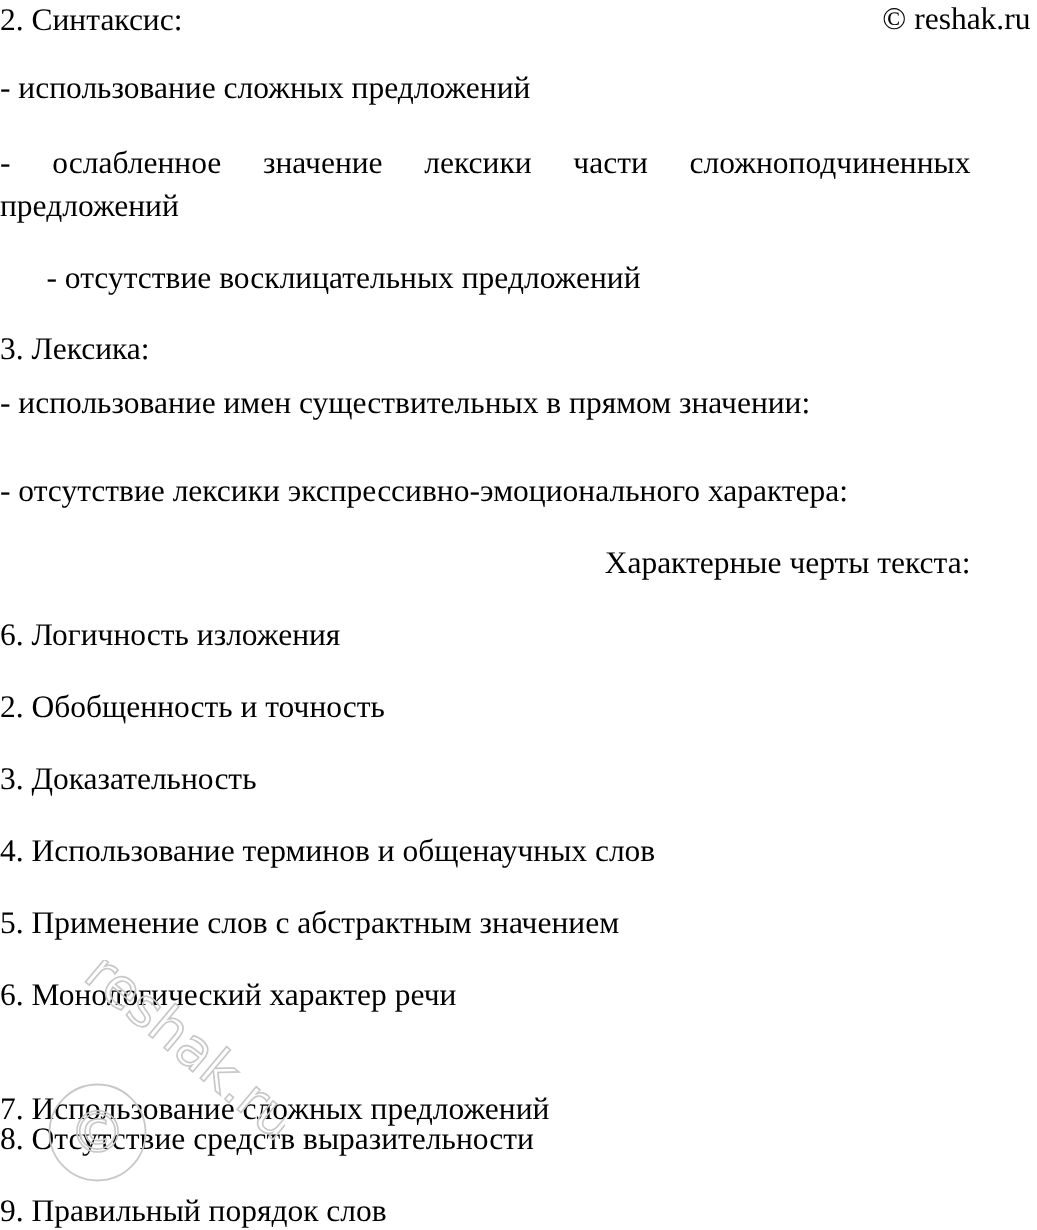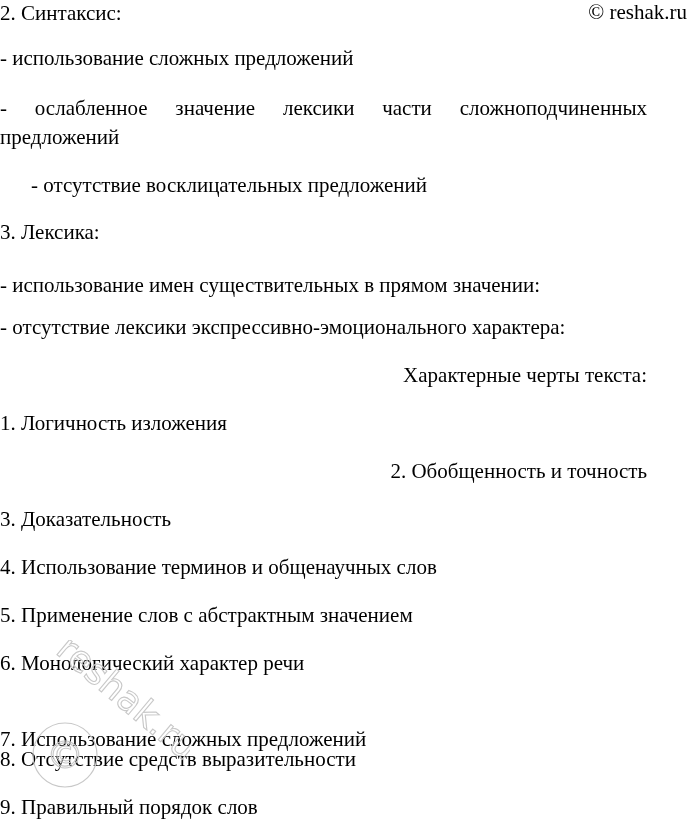--- a/index.html
+++ b/index.html
@@ -31,25 +31,25 @@
 
 <div class="page">
 
   <div class="copyright">© reshak.ru</div>
 
   <div class="line" style="top:1px;">2. Синтаксис:</div>
   <div class="line" style="top:46px;">- использование сложных предложений</div>
   <div class="line justify" style="top:94px;">- ослабленное значение лексики части сложноподчиненных предложений</div>
   <div class="line" style="top:173px;padding-left:31px;">- отсутствие восклицательных предложений</div>
   <div class="line" style="top:220px;">3. Лексика:</div>
-  <div class="line" style="top:273px;">- использование имен существительных в прямом значении:</div>
+  <div class="line" style="top:256px;">- использование имен существительных в прямом значении:</div>
   <div class="line" style="top:315px;">- отсутствие лексики экспрессивно-эмоционального характера:</div>
   <div class="line" style="top:363px;text-align:right;">Характерные черты текста:</div>
-  <div class="line" style="top:411px;">1. Логичность изложения</div>
-  <div class="line" style="top:459px;text-align:right;">2. Обобщенность и точность</div>
+  <div class="line" style="top:411px;">6. Логичность изложения</div>
+  <div class="line" style="top:459px;">2. Обобщенность и точность</div>
   <div class="line" style="top:507px;">3. Доказательность</div>
   <div class="line" style="top:555px;">4. Использование терминов и общенаучных слов</div>
   <div class="line" style="top:603px;">5. Применение слов с абстрактным значением</div>
   <div class="line" style="top:651px;">6. Монологический характер речи</div>
   <div class="line" style="top:699px;margin-top:28px;">7. Использование сложных предложений</div>
   <div class="line" style="top:747px;">8. Отсутствие средств выразительности</div>
   <div class="line" style="top:795px;">9. Правильный порядок слов</div>
 
   <svg class="watermark" viewBox="0 0 170 170">
     <g fill="none" stroke="#c8c8c8" stroke-width="1.2">

